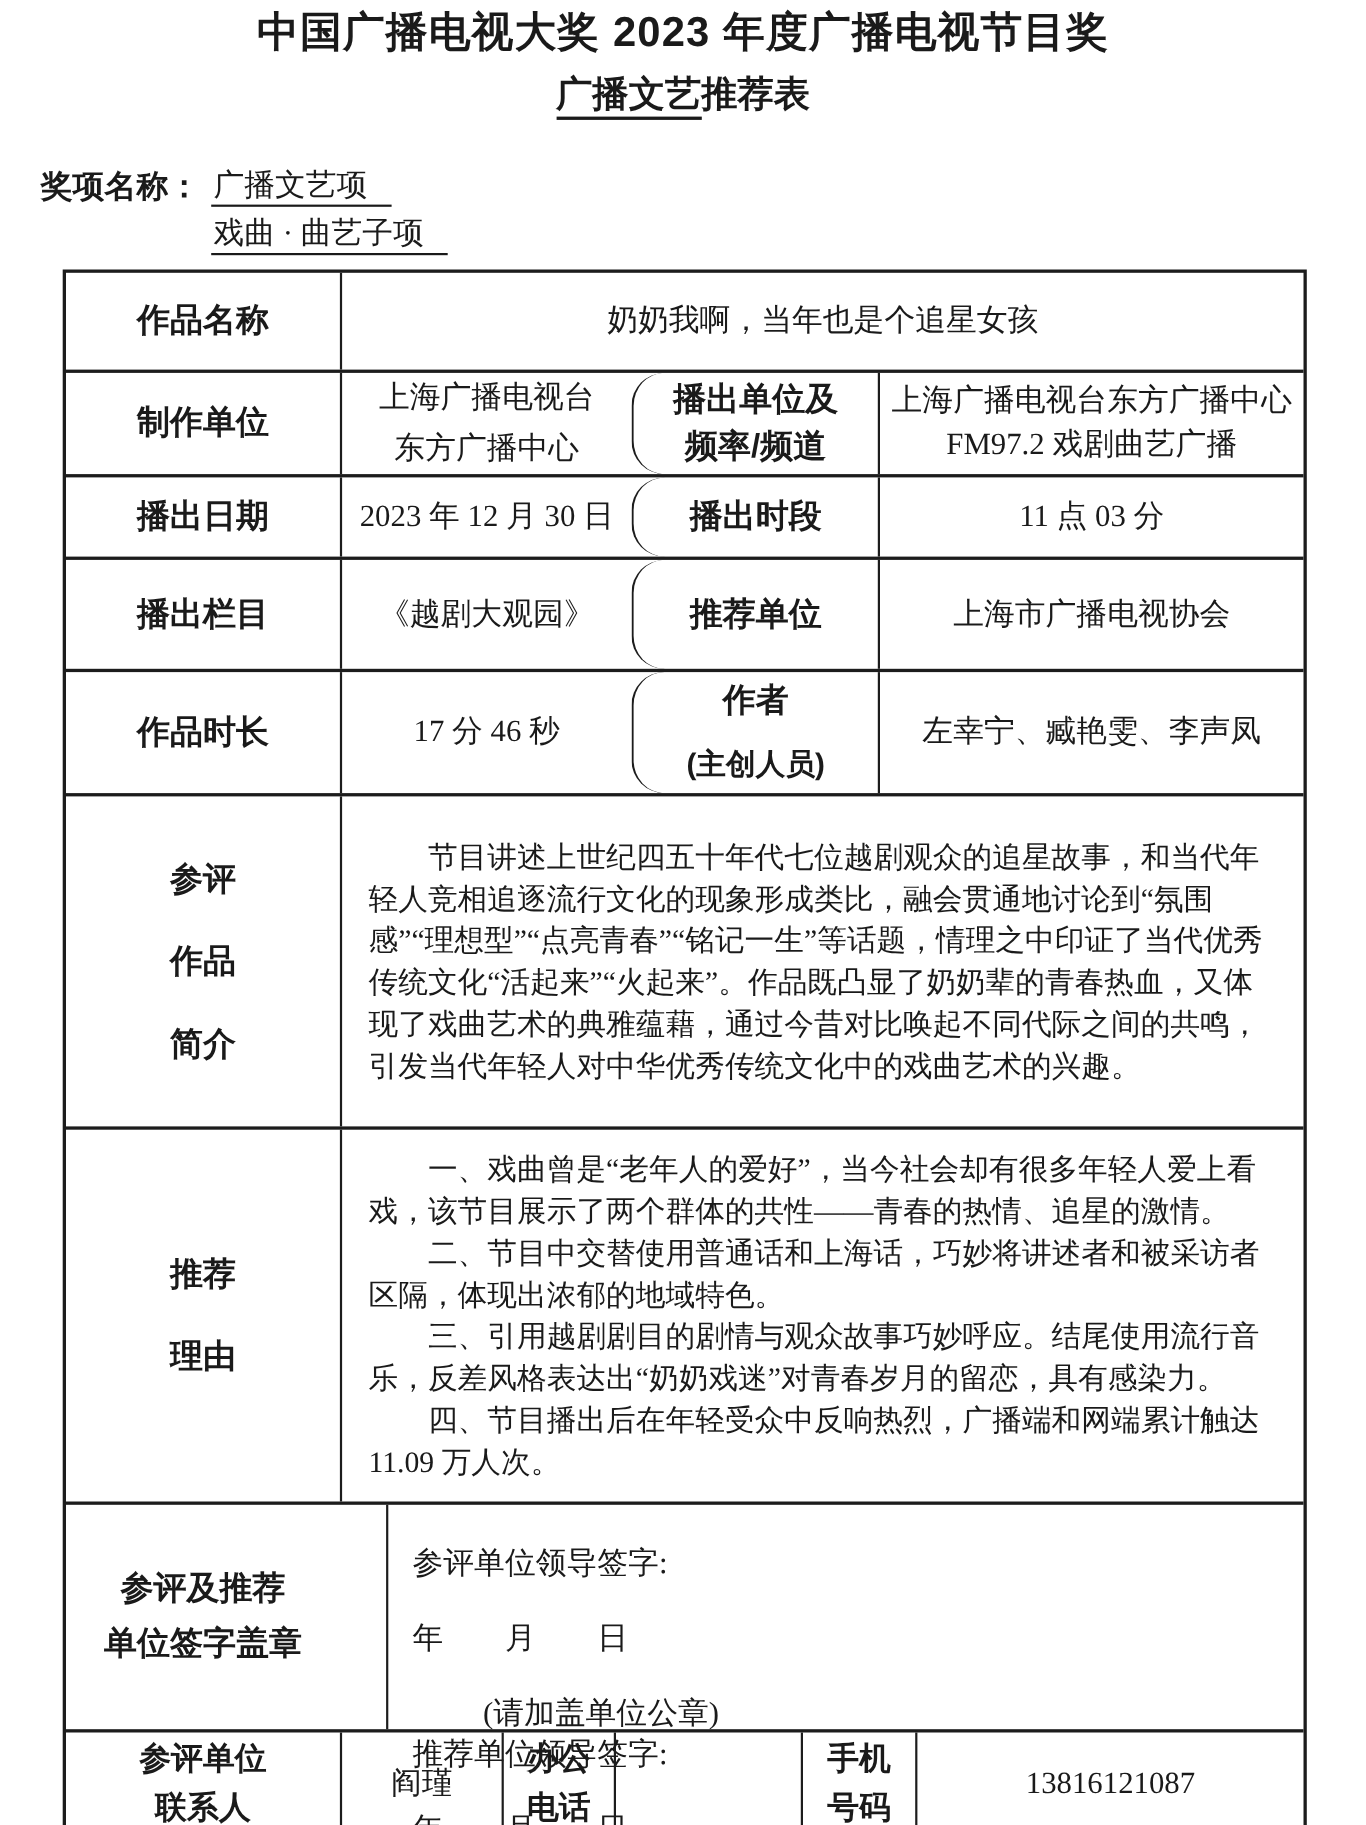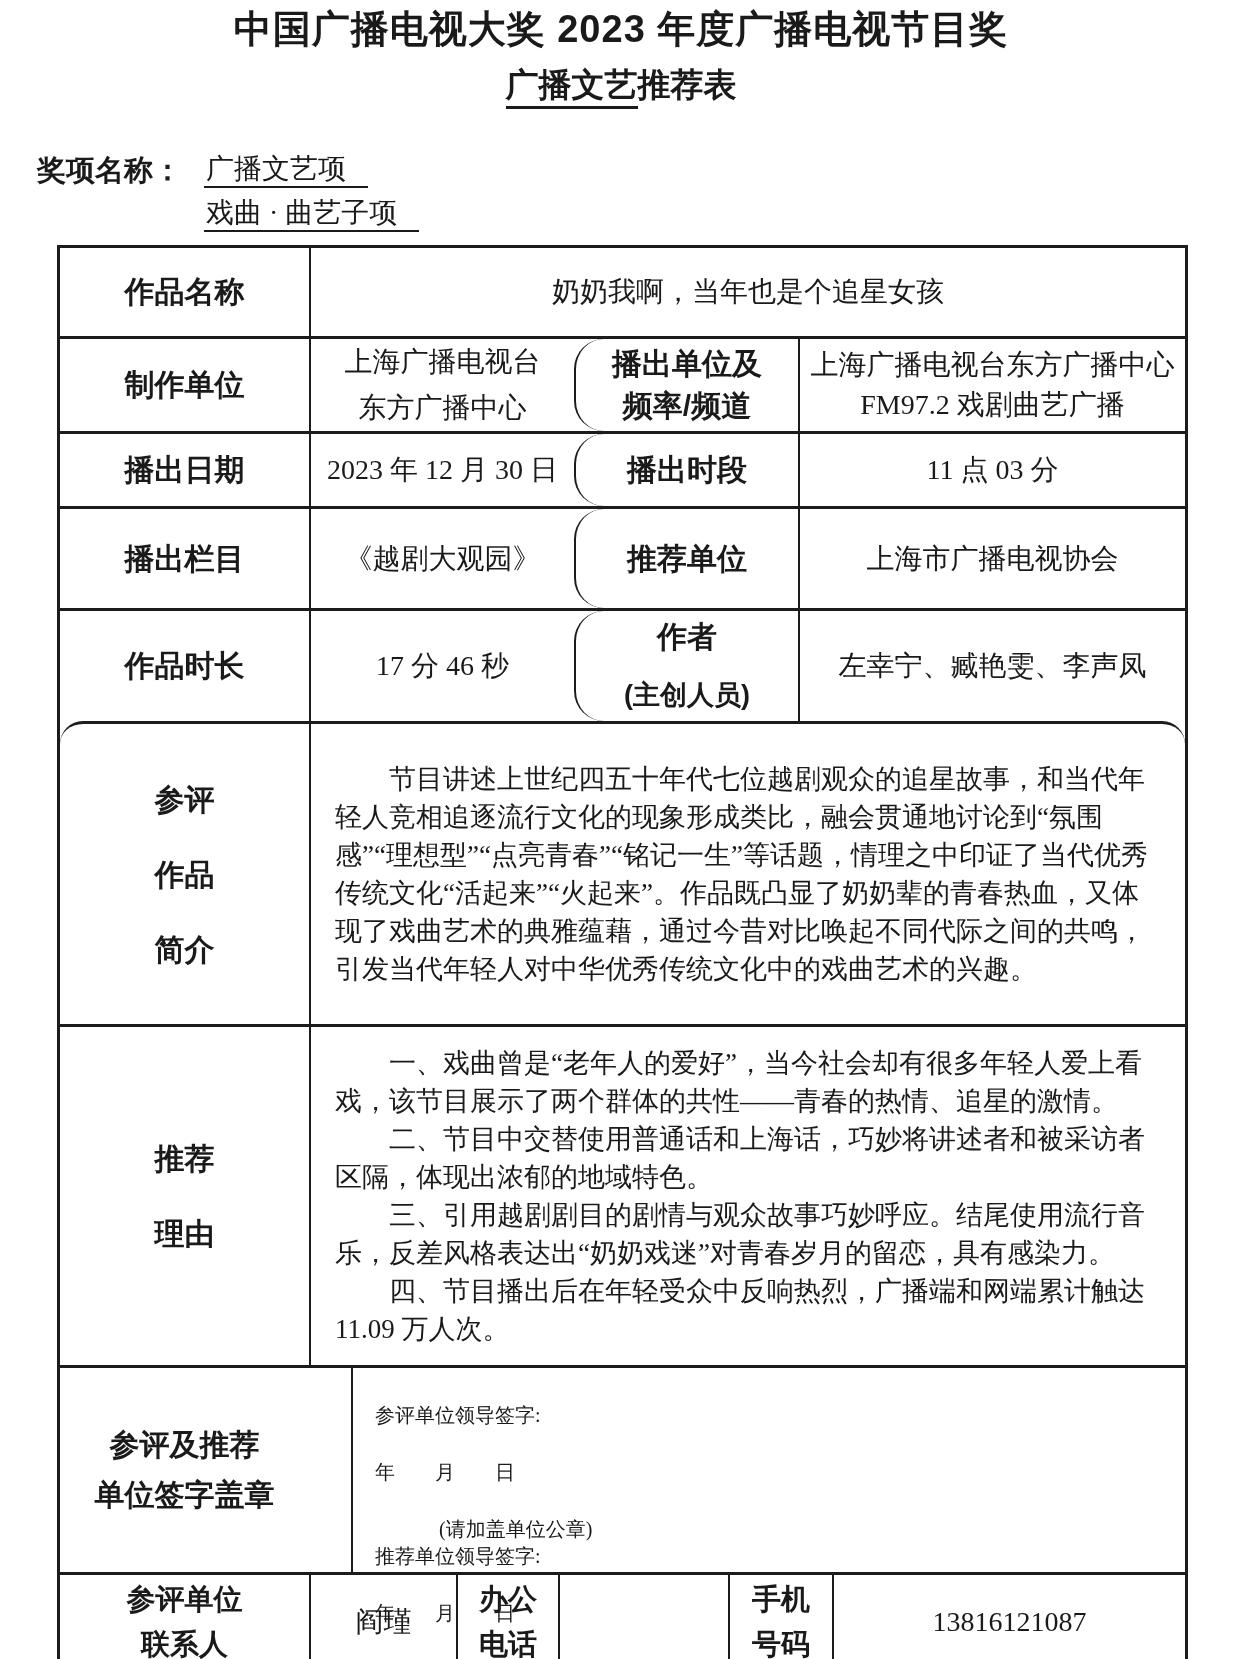--- a/index.html
+++ b/index.html
@@ -30,21 +30,20 @@
     display: flex;
     align-items: flex-start;
   }
   .award-label { font-size: 29px; line-height: 36px; }
   .award-values { margin-left: 10px; display: flex; flex-direction: column; gap: 8px; }
   .award-values .uval {
     font-size: 28px; line-height: 33px;
     border-bottom: 2px solid #1a1a1a;
     padding: 0 22px 1px 2px;
     width: fit-content;
-    margin-left: 12px;
   }
 
   .ftable {
     width: 1131px;
     margin: 13px 0 0 57px;
     border: 3px solid #1c1c1c;
   }
   .frow { display: flex; border-top: 3px solid #1c1c1c; }
   .frow:first-child { border-top: none; }
   .fcell {
@@ -58,21 +57,21 @@
   .w-label { width: 249px; flex: none; }
   .w2 { width: 265px; flex: none; }
   .w3 { width: 224px; flex: none; border-radius: 30px; }
   .flex1 { flex: 1; }
 
   .r1 { height: 88px; }
   .r2 { height: 95px; }
   .r3 { height: 75px; }
   .r4 { height: 102px; }
   .r5 { height: 113px; }
-  .r6 { height: 303px; border-radius: 23px; }
+  .r6 { height: 303px; }
   .r7 { height: 341px; }
   .r8 { height: 207px; gap: 42px; }
   .r9 { height: 96px; }
 
   .lab { font-family: "Liberation Sans", sans-serif; font-weight: bold; font-size: 30px; line-height: 42px; }
   .lab-sp { line-height: 75px; }         
   .lab-sig { font-size: 30px; line-height: 50px; }
   .lab-sm { font-size: 29px; line-height: 45px; }
   .lab-author { line-height: 58px; }
 
@@ -86,21 +85,21 @@
     font-size: 27px; line-height: 38px;
   }
   .body-cell p { text-indent: 2em; }
 
   .sig-cell {
     flex-direction: column;
     align-items: stretch;
     justify-content: flex-start;
     text-align: left;
     padding: 34px 0 10px 22px;
-    font-size: 20px;
+    font-size: 28px;
   }
   .sig-col { display: flex; flex-direction: column; gap: 30px; width: 55%; }
   .sig-col.right { width: 45%; }
   .sig-stamp { padding-left: 64px; }
 </style>
 </head>
 <body>
 
 <div>
 

